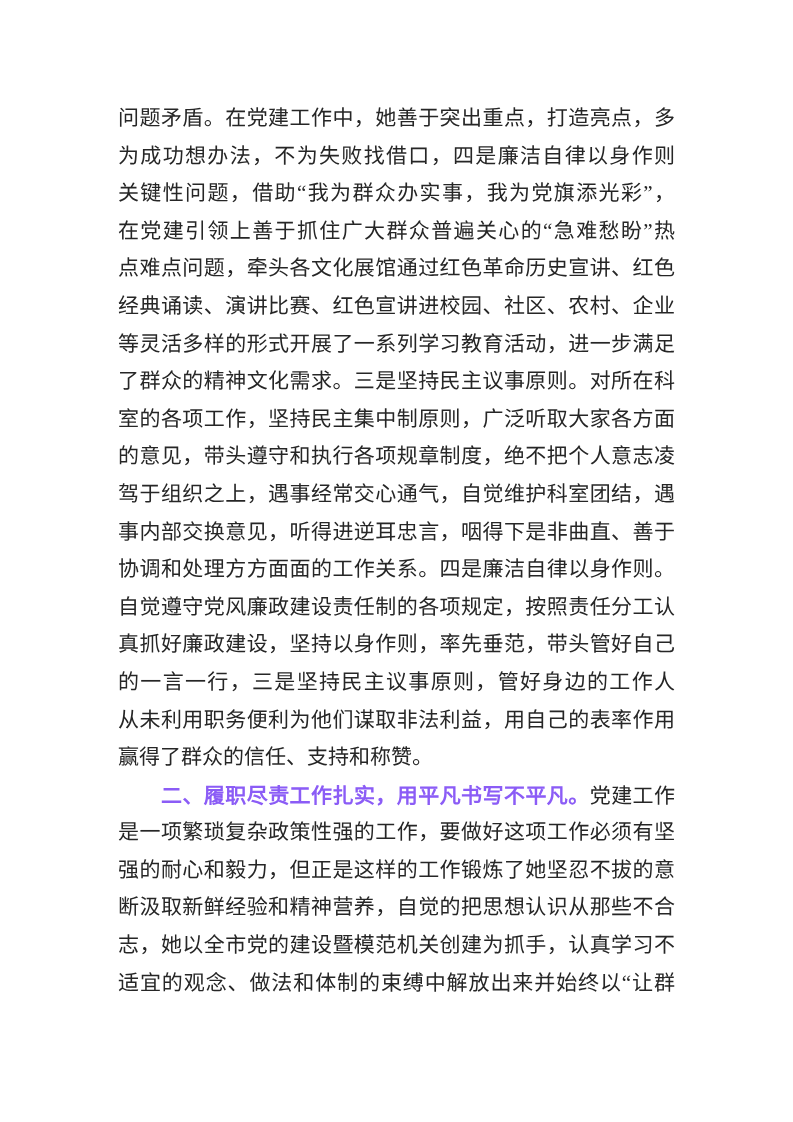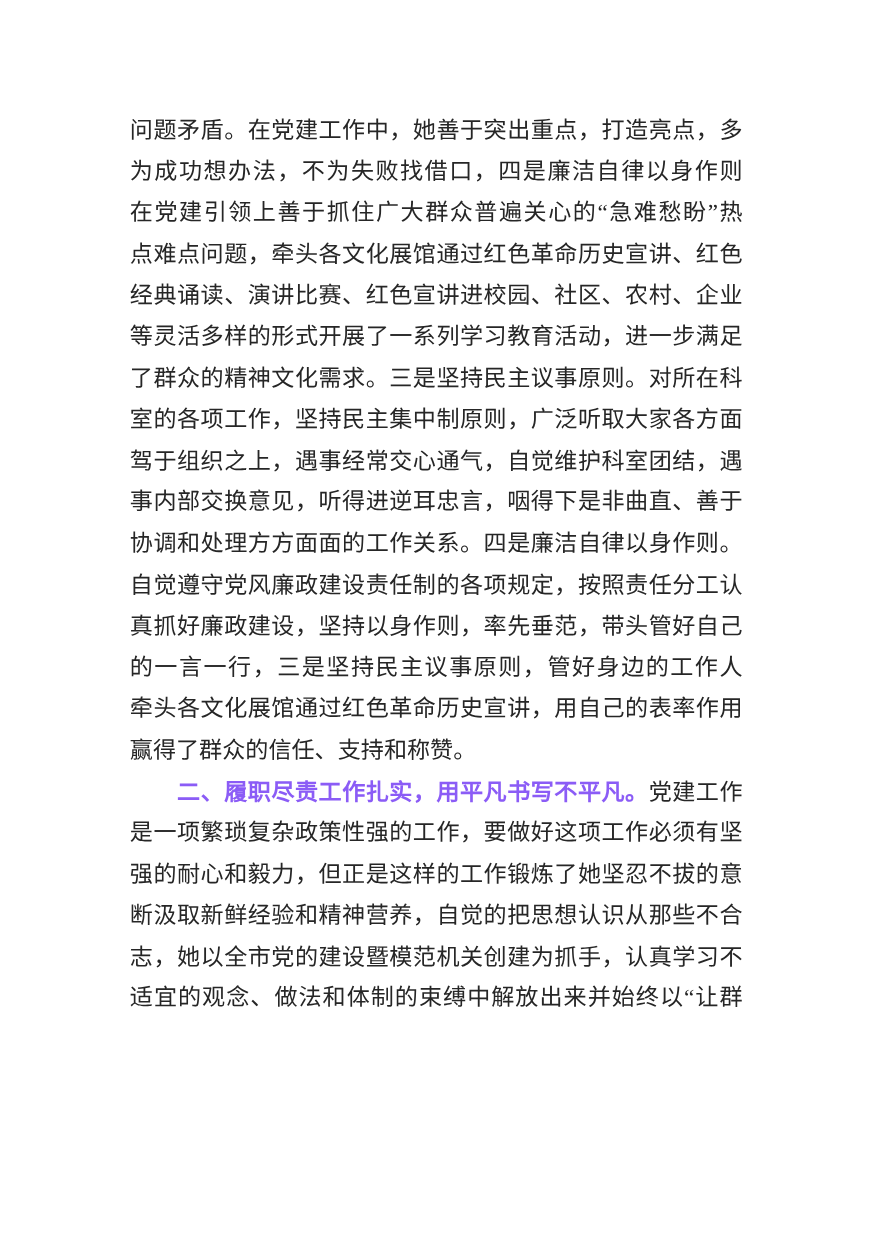--- a/index.html
+++ b/index.html
@@ -48,33 +48,35 @@
     color: #8b5cf6;
   }
 </style>
 </head>
 <body>
 
 <div class="page">
   <div class="doc-body">
       <div class="line"><span class="seg">问题矛盾。在党建工作中，她善于突出重点，打造亮点，多</span></div>
       <div class="line"><span class="seg">为成功想办法，不为失败找借口，四是廉洁自律以身作则</span></div>
+      <div class="line"><span class="seg">关键性问题，借助“我为群众办实事，我为党旗添光彩”，</span></div>
       <div class="line"><span class="seg">在党建引领上善于抓住广大群众普遍关心的“急难愁盼”热</span></div>
       <div class="line"><span class="seg">点难点问题，牵头各文化展馆通过红色革命历史宣讲、红色</span></div>
       <div class="line"><span class="seg">经典诵读、演讲比赛、红色宣讲进校园、社区、农村、企业</span></div>
       <div class="line"><span class="seg">等灵活多样的形式开展了一系列学习教育活动，进一步满足</span></div>
       <div class="line"><span class="seg">了群众的精神文化需求。三是坚持民主议事原则。对所在科</span></div>
       <div class="line"><span class="seg">室的各项工作，坚持民主集中制原则，广泛听取大家各方面</span></div>
+      <div class="line"><span class="seg">的意见，带头遵守和执行各项规章制度，绝不把个人意志凌</span></div>
       <div class="line"><span class="seg">驾于组织之上，遇事经常交心通气，自觉维护科室团结，遇</span></div>
       <div class="line"><span class="seg">事内部交换意见，听得进逆耳忠言，咽得下是非曲直、善于</span></div>
       <div class="line"><span class="seg">协调和处理方方面面的工作关系。四是廉洁自律以身作则。</span></div>
       <div class="line"><span class="seg">自觉遵守党风廉政建设责任制的各项规定，按照责任分工认</span></div>
       <div class="line"><span class="seg">真抓好廉政建设，坚持以身作则，率先垂范，带头管好自己</span></div>
       <div class="line"><span class="seg">的一言一行，三是坚持民主议事原则，管好身边的工作人员，</span></div>
-      <div class="line"><span class="seg">牵头各文化展馆通过红色革命历史宣讲，用自己的表率作用</span></div>
+      <div class="line"><span class="seg">从未利用职务便利为他们谋取非法利益，用自己的表率作用</span></div>
       <div class="line line-left"><span class="seg">赢得了群众的信任、支持和称赞。</span></div>
       <div class="line line-indent"><span class="seg seg-bold">二、履职尽责工作扎实，用平凡书写不平凡。</span><span class="seg">党建工作</span></div>
       <div class="line"><span class="seg">是一项繁琐复杂政策性强的工作，要做好这项工作必须有坚</span></div>
       <div class="line"><span class="seg">强的耐心和毅力，但正是这样的工作锻炼了她坚忍不拔的意</span></div>
       <div class="line"><span class="seg">断汲取新鲜经验和精神营养，自觉的把思想认识从那些不合</span></div>
       <div class="line"><span class="seg">志，她以全市党的建设暨模范机关创建为抓手，认真学习不</span></div>
       <div class="line"><span class="seg">适宜的观念、做法和体制的束缚中解放出来并始终以“让群</span></div>
     </div>
 </div>
 

